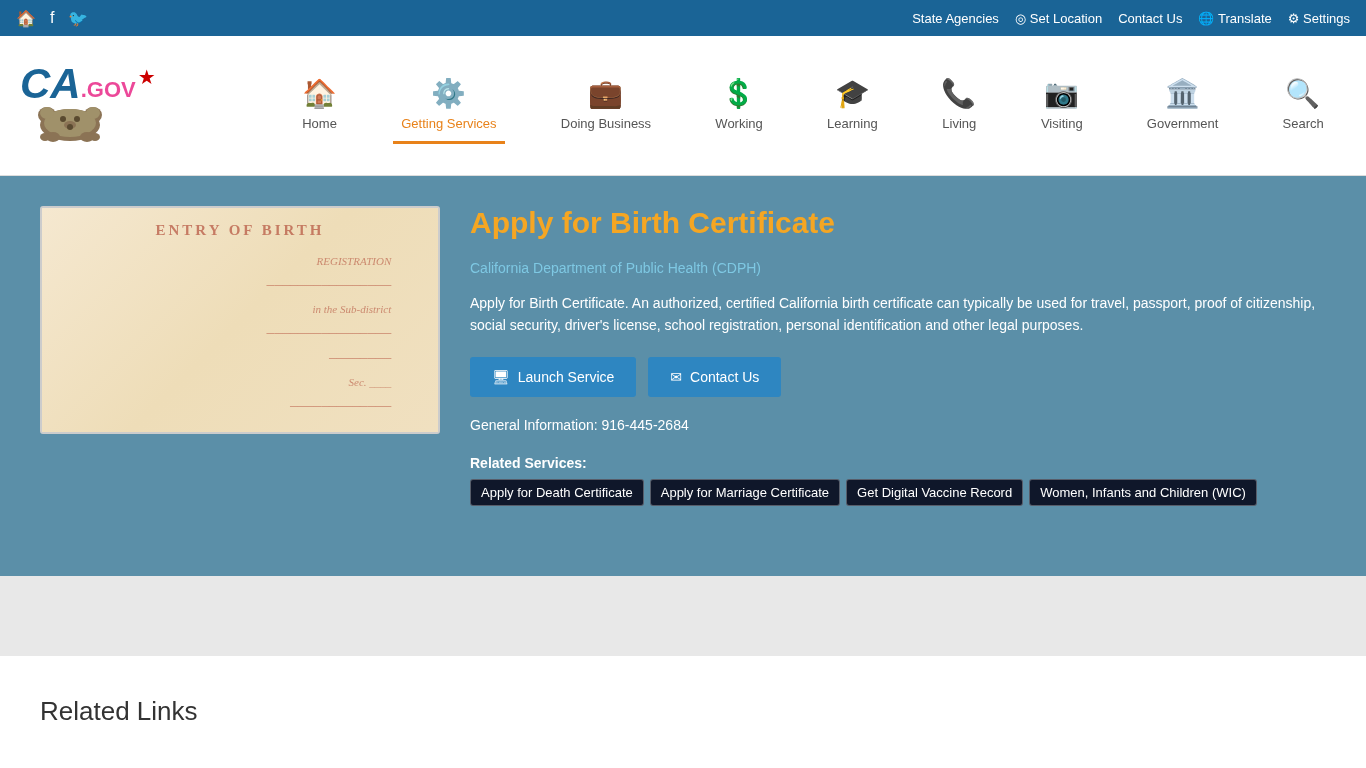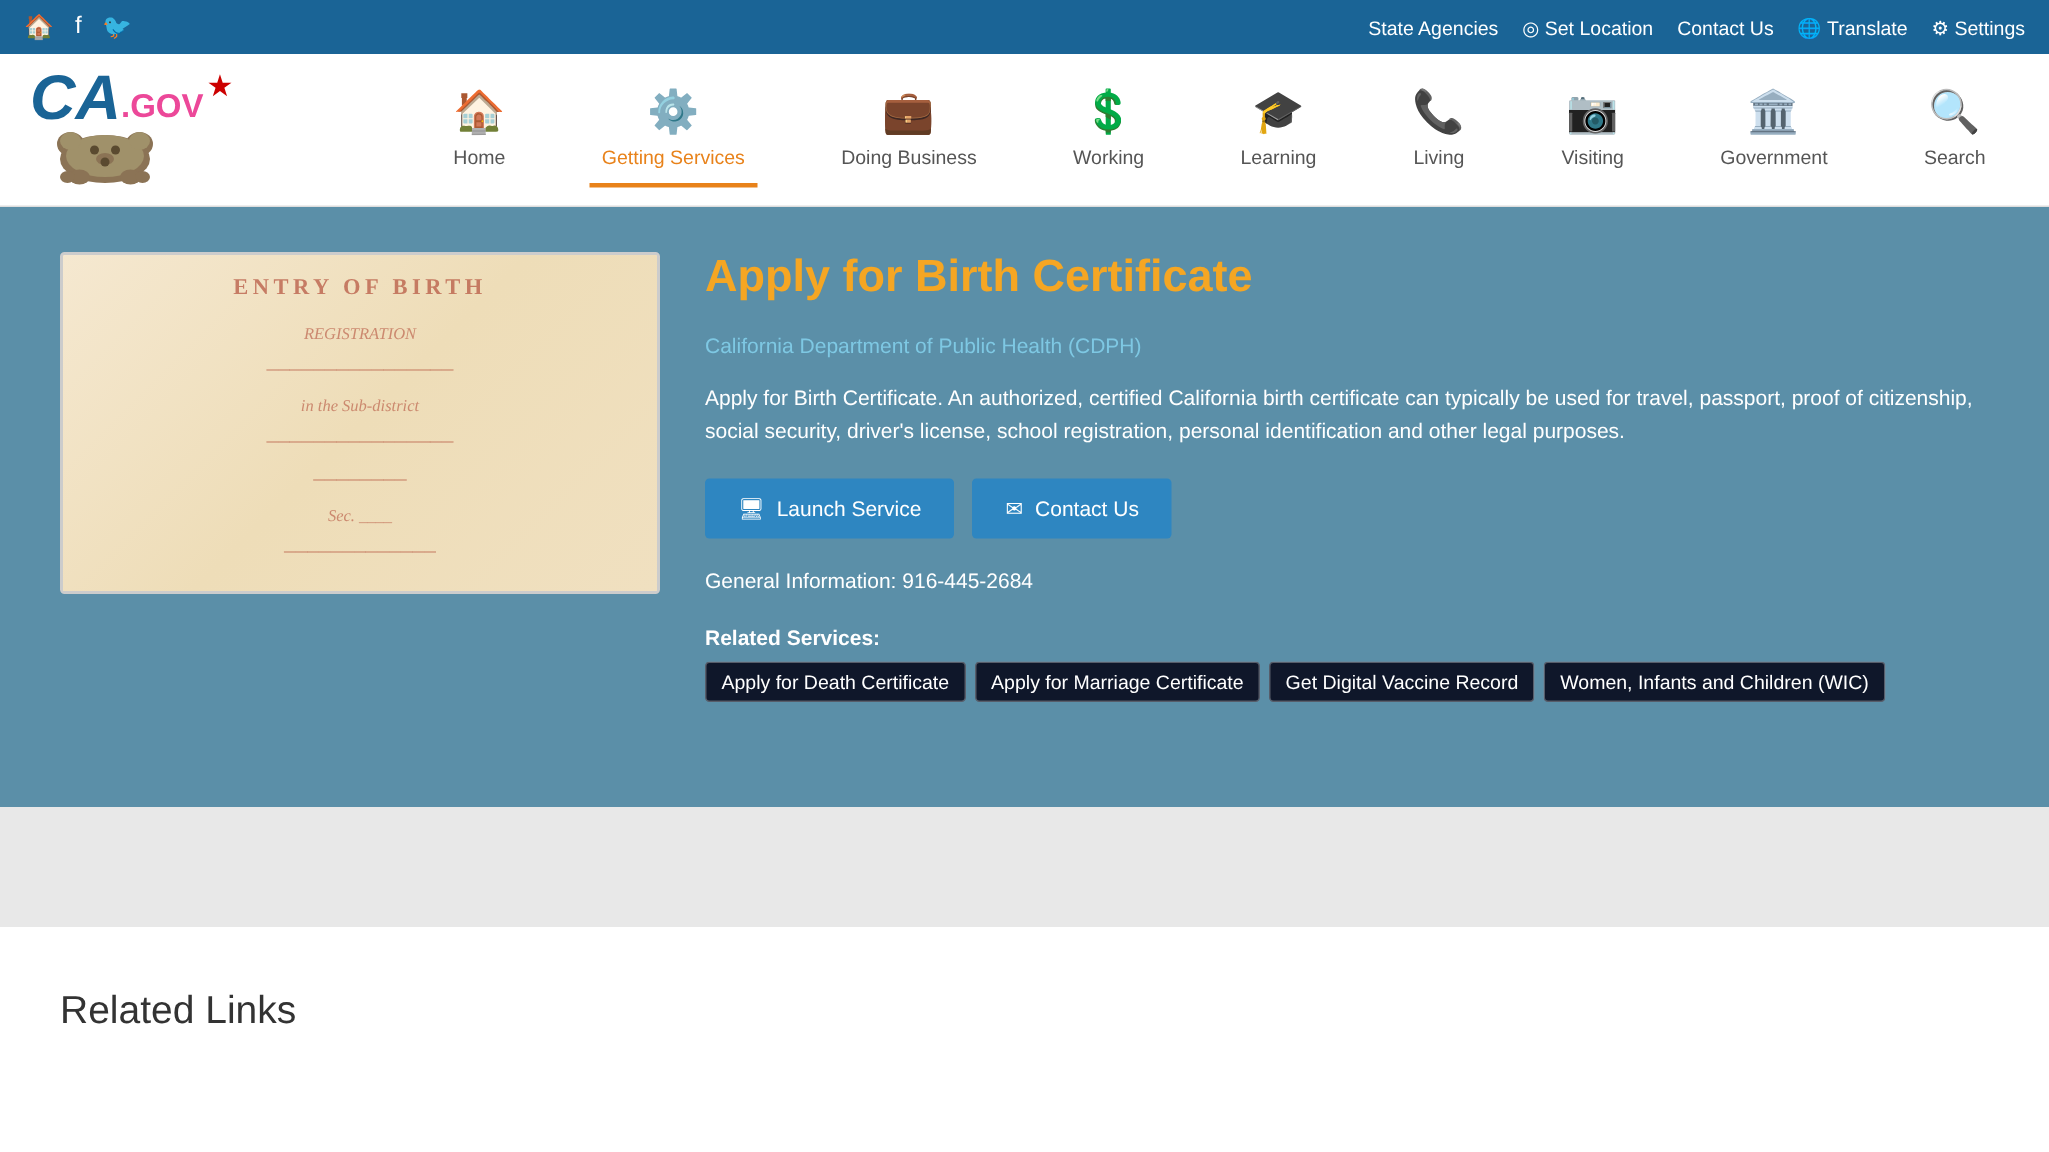--- a/index.html
+++ b/index.html
@@ -20,21 +20,21 @@
     .top-bar-right { display: flex; align-items: center; gap: 16px; font-size: 13px; }
     .top-bar-right a { color: #fff; text-decoration: none; }
 
     
     .nav-bar {
       background: #fff;
       border-bottom: 1px solid #ddd;
       display: flex;
       align-items: center;
       padding: 0 10px;
-      height: 102px;
+      height: 140px;
     }
     .logo-area {
       display: flex;
       align-items: center;
       min-width: 260px;
       padding: 10px;
     }
 
     .nav-items {
       display: flex;
@@ -86,21 +86,21 @@
       display: flex;
       flex-direction: column;
       align-items: center;
       justify-content: center;
       padding: 20px;
     }
     .cert-text-mock {
       font-family: serif;
       color: rgba(180,80,60,0.6);
       font-size: 11px;
-      text-align: center;
+      text-align: right;
       width: 85%;
       line-height: 2.2;
       font-style: italic;
     }
     .cert-title-mock {
       font-family: serif;
       color: rgba(180,80,60,0.7);
       font-size: 15px;
       font-weight: bold;
       margin-bottom: 10px;

